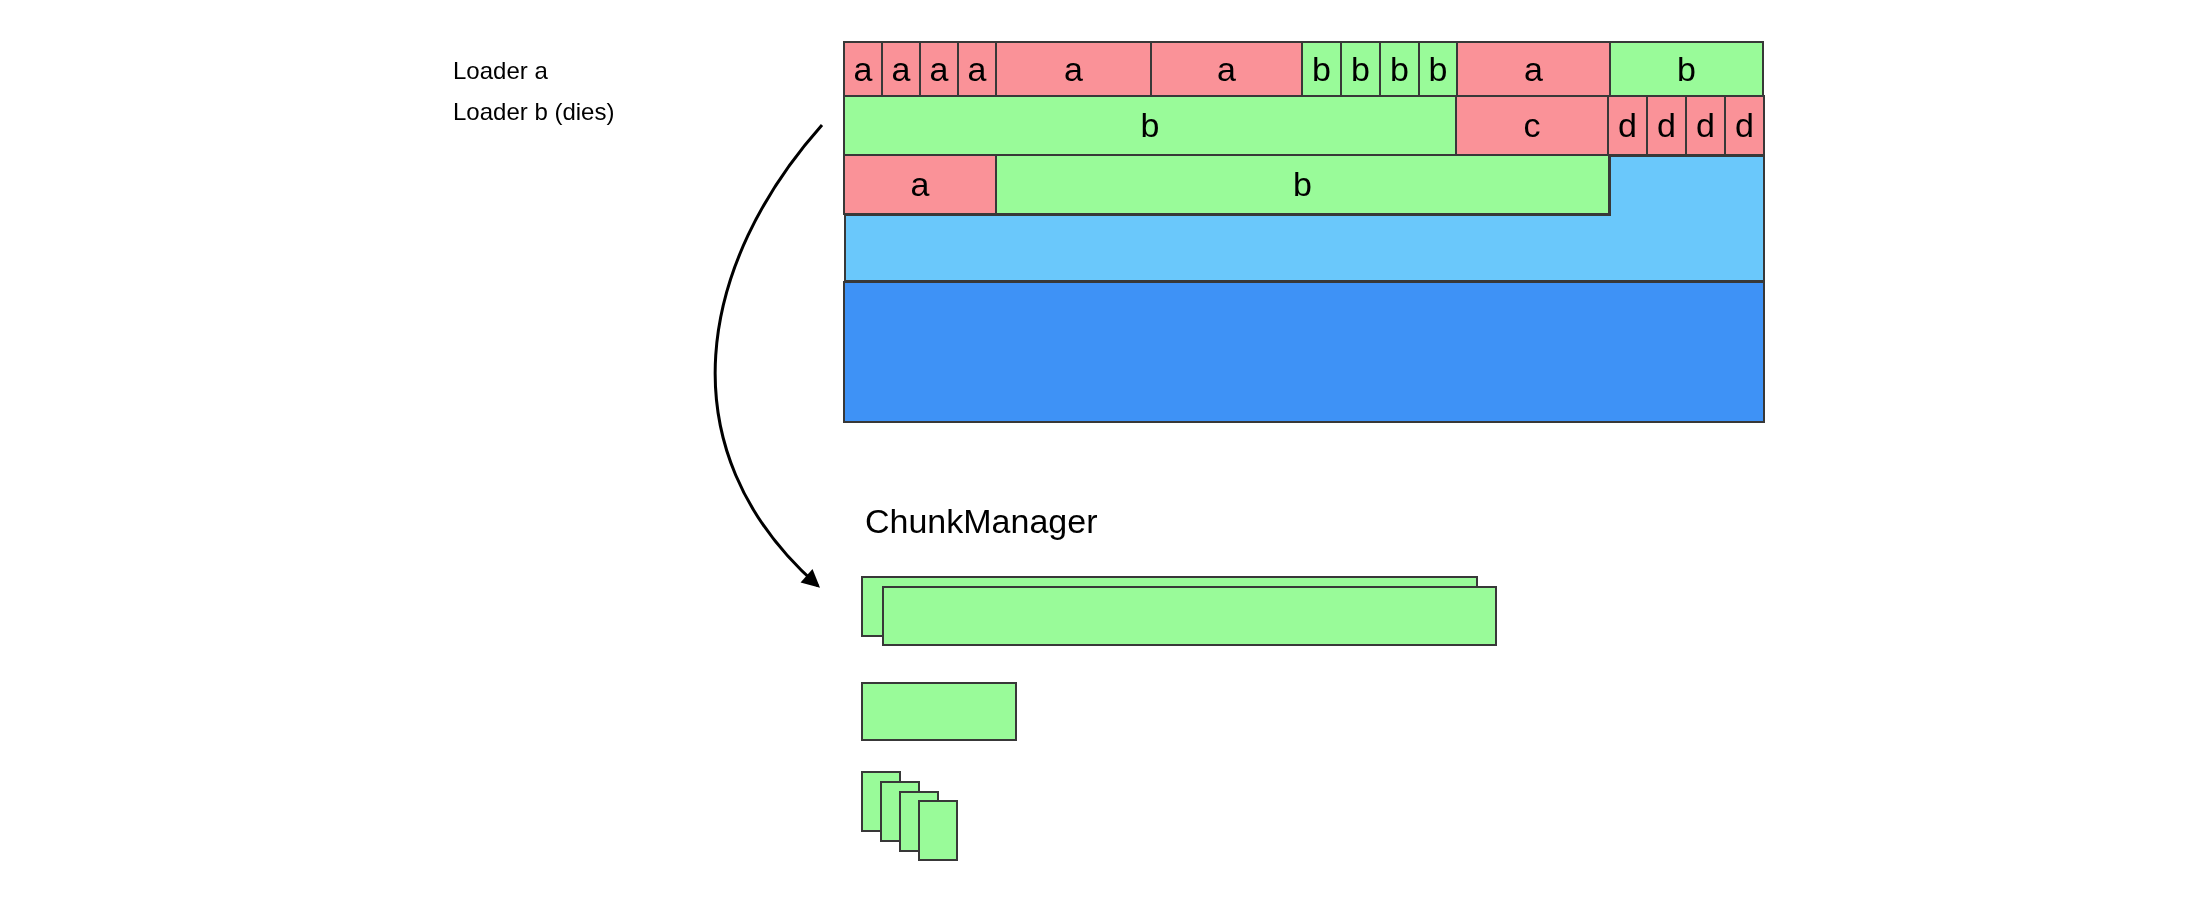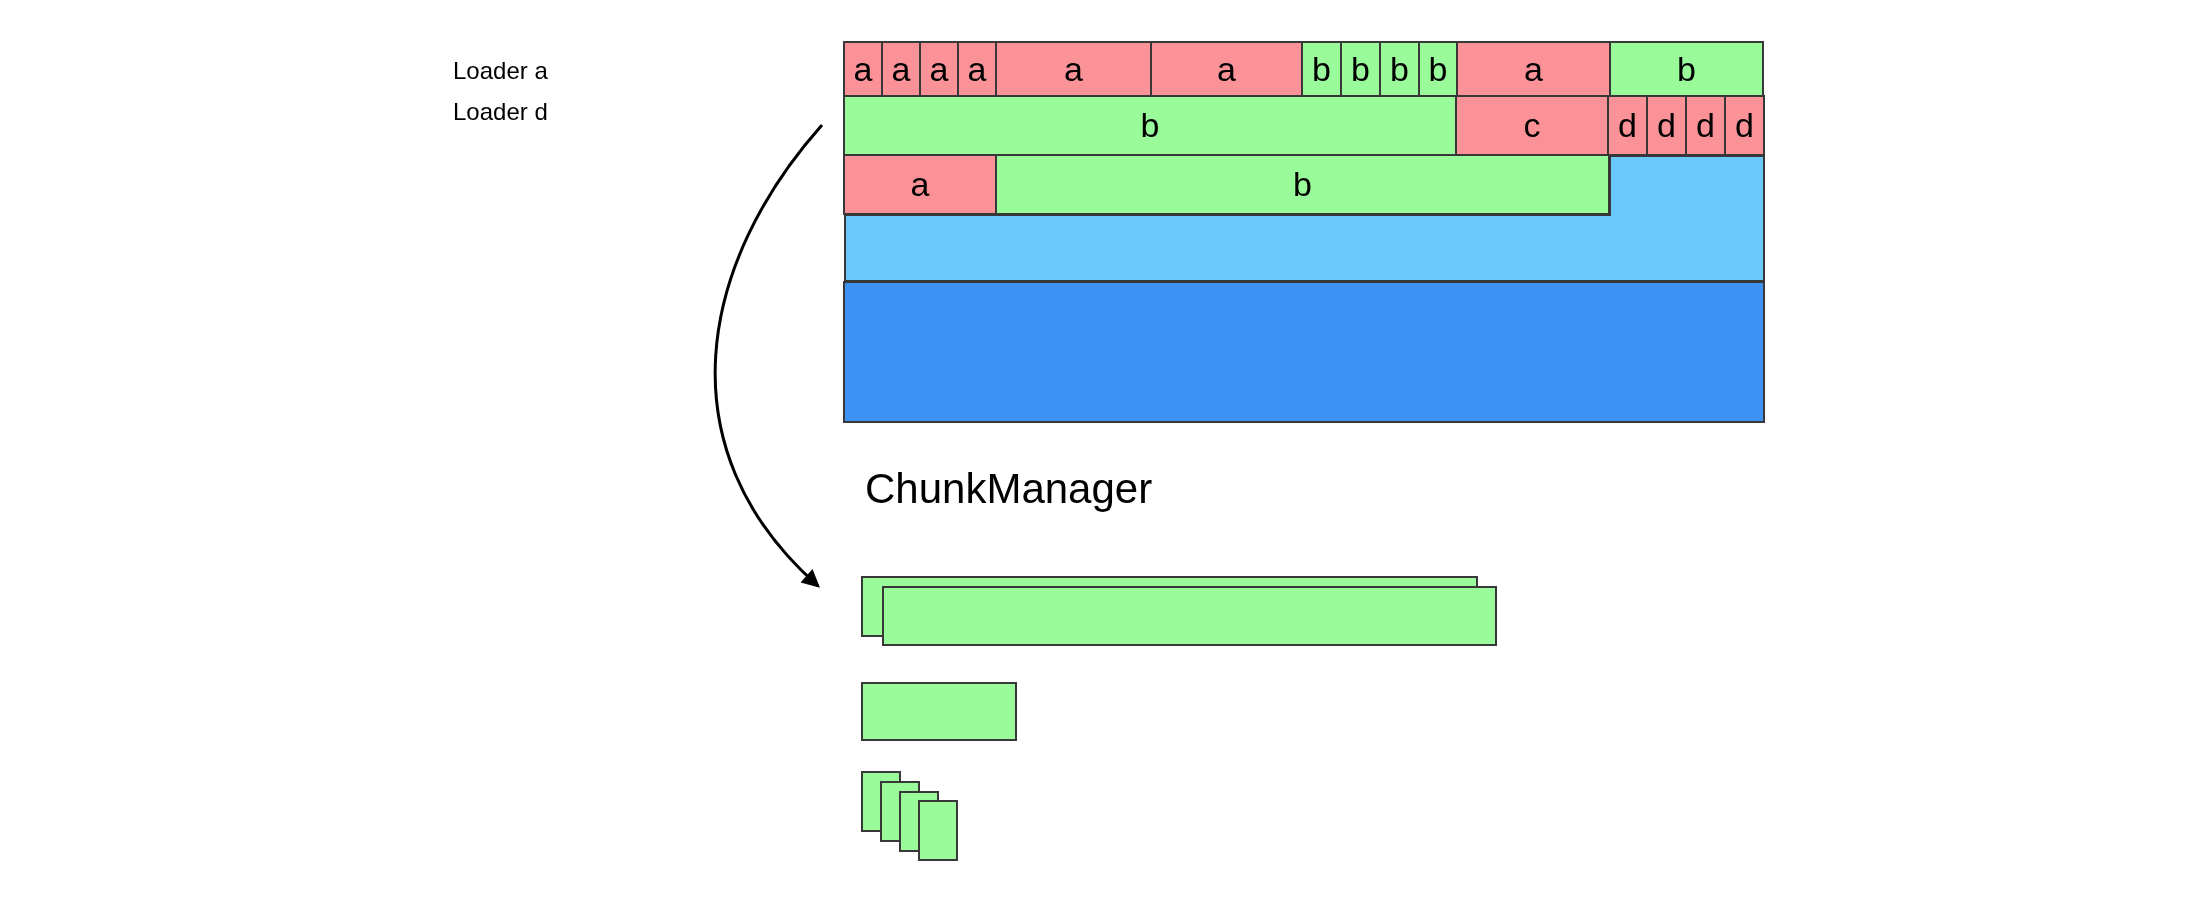--- a/index.html
+++ b/index.html
@@ -38,41 +38,41 @@
   }
   .chunk-box {
     position: absolute;
     box-sizing: border-box;
     border: 2px solid #383838;
     z-index: 2;
   }
   .chunk-title {
     position: absolute;
     left: 865px;
-    top: 465px;
-    font-size: 42px;
+    top: 502px;
+    font-size: 34px;
     white-space: nowrap;
   }
   .overlay-svg {
     position: absolute;
     left: 0; top: 0;
     width: 2202px;
     height: 898px;
     pointer-events: none;
     z-index: 3;
   }
 </style>
 </head>
 <body>
 
 <div class="canvas">
 
   <div class="loader-labels">
     <div>Loader a</div>
-    <div>Loader d</div>
+    <div>Loader b (dies)</div>
   </div>
 
   <div id="memory-map">
       <div class="mem-cell" style="left: 843px; top: 41px; width: 40px; height: 56px; background: rgb(250, 146, 152); border-color: rgb(56, 56, 56);">a</div>
       <div class="mem-cell" style="left: 881px; top: 41px; width: 40px; height: 56px; background: rgb(250, 146, 152); border-color: rgb(56, 56, 56);">a</div>
       <div class="mem-cell" style="left: 919px; top: 41px; width: 40px; height: 56px; background: rgb(250, 146, 152); border-color: rgb(56, 56, 56);">a</div>
       <div class="mem-cell" style="left: 957px; top: 41px; width: 40px; height: 56px; background: rgb(250, 146, 152); border-color: rgb(56, 56, 56);">a</div>
       <div class="mem-cell" style="left: 995px; top: 41px; width: 157px; height: 56px; background: rgb(250, 146, 152); border-color: rgb(56, 56, 56);">a</div>
       <div class="mem-cell" style="left: 1150px; top: 41px; width: 153px; height: 56px; background: rgb(250, 146, 152); border-color: rgb(56, 56, 56);">a</div>
       <div class="mem-cell" style="left: 1301px; top: 41px; width: 41px; height: 56px; background: rgb(153, 251, 153); border-color: rgb(56, 56, 56);">b</div>

